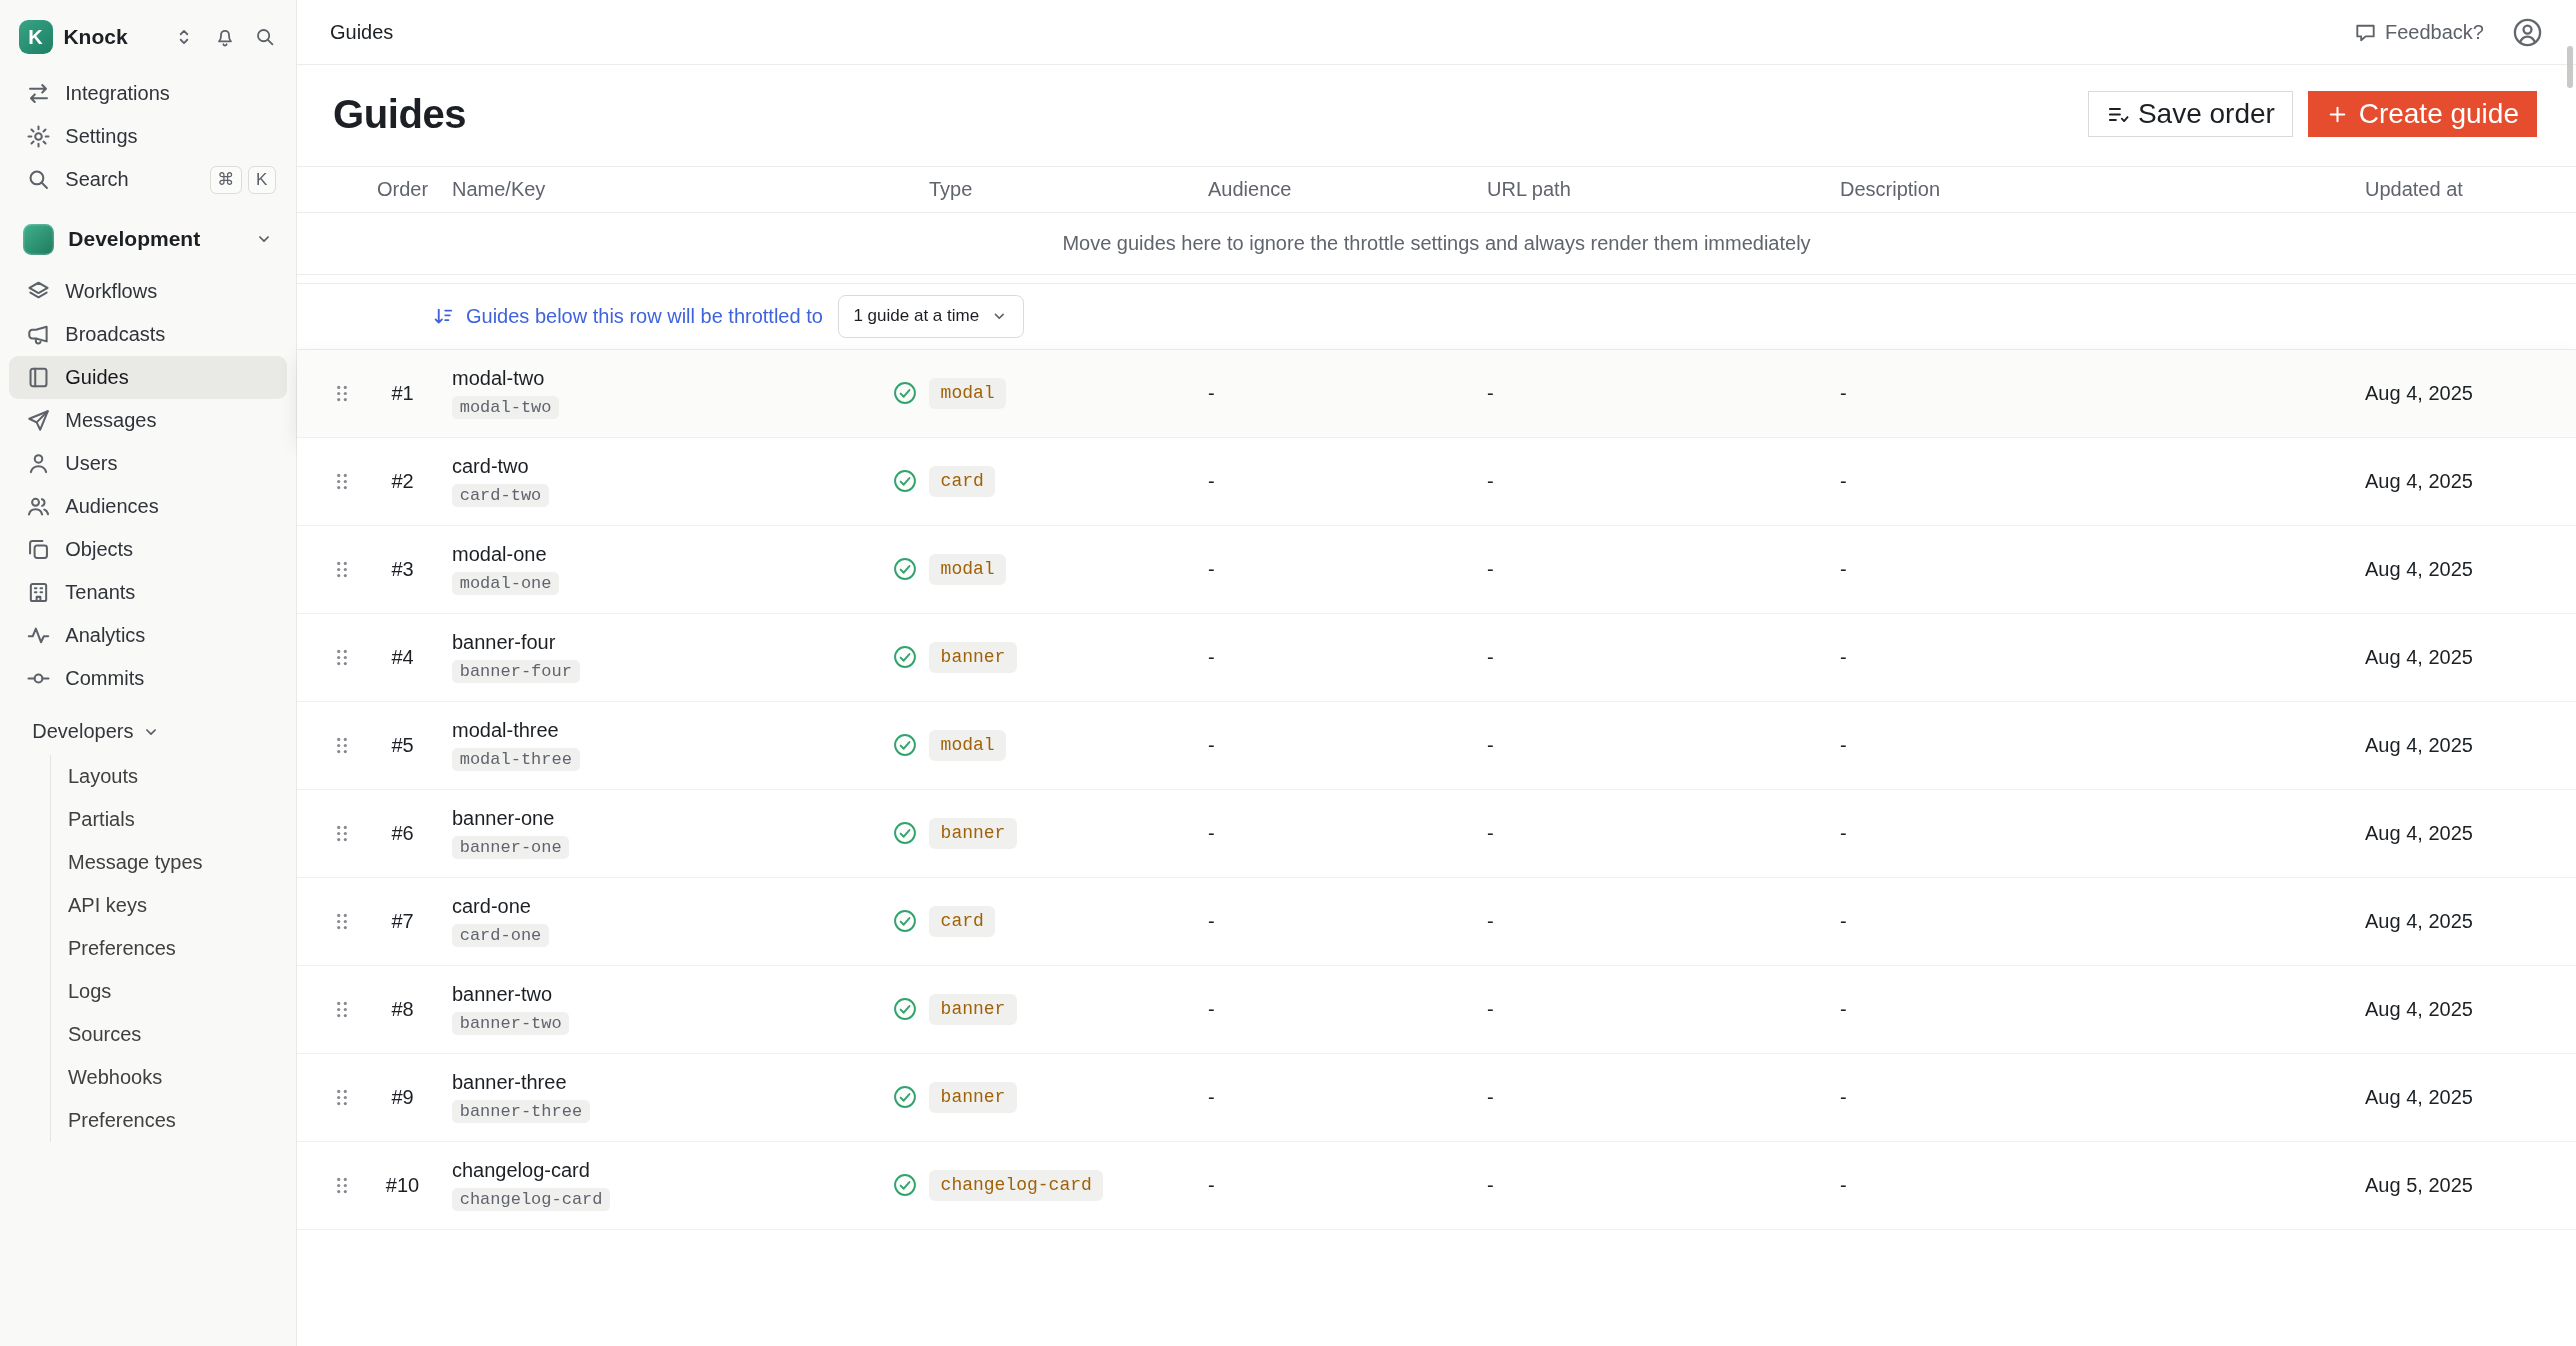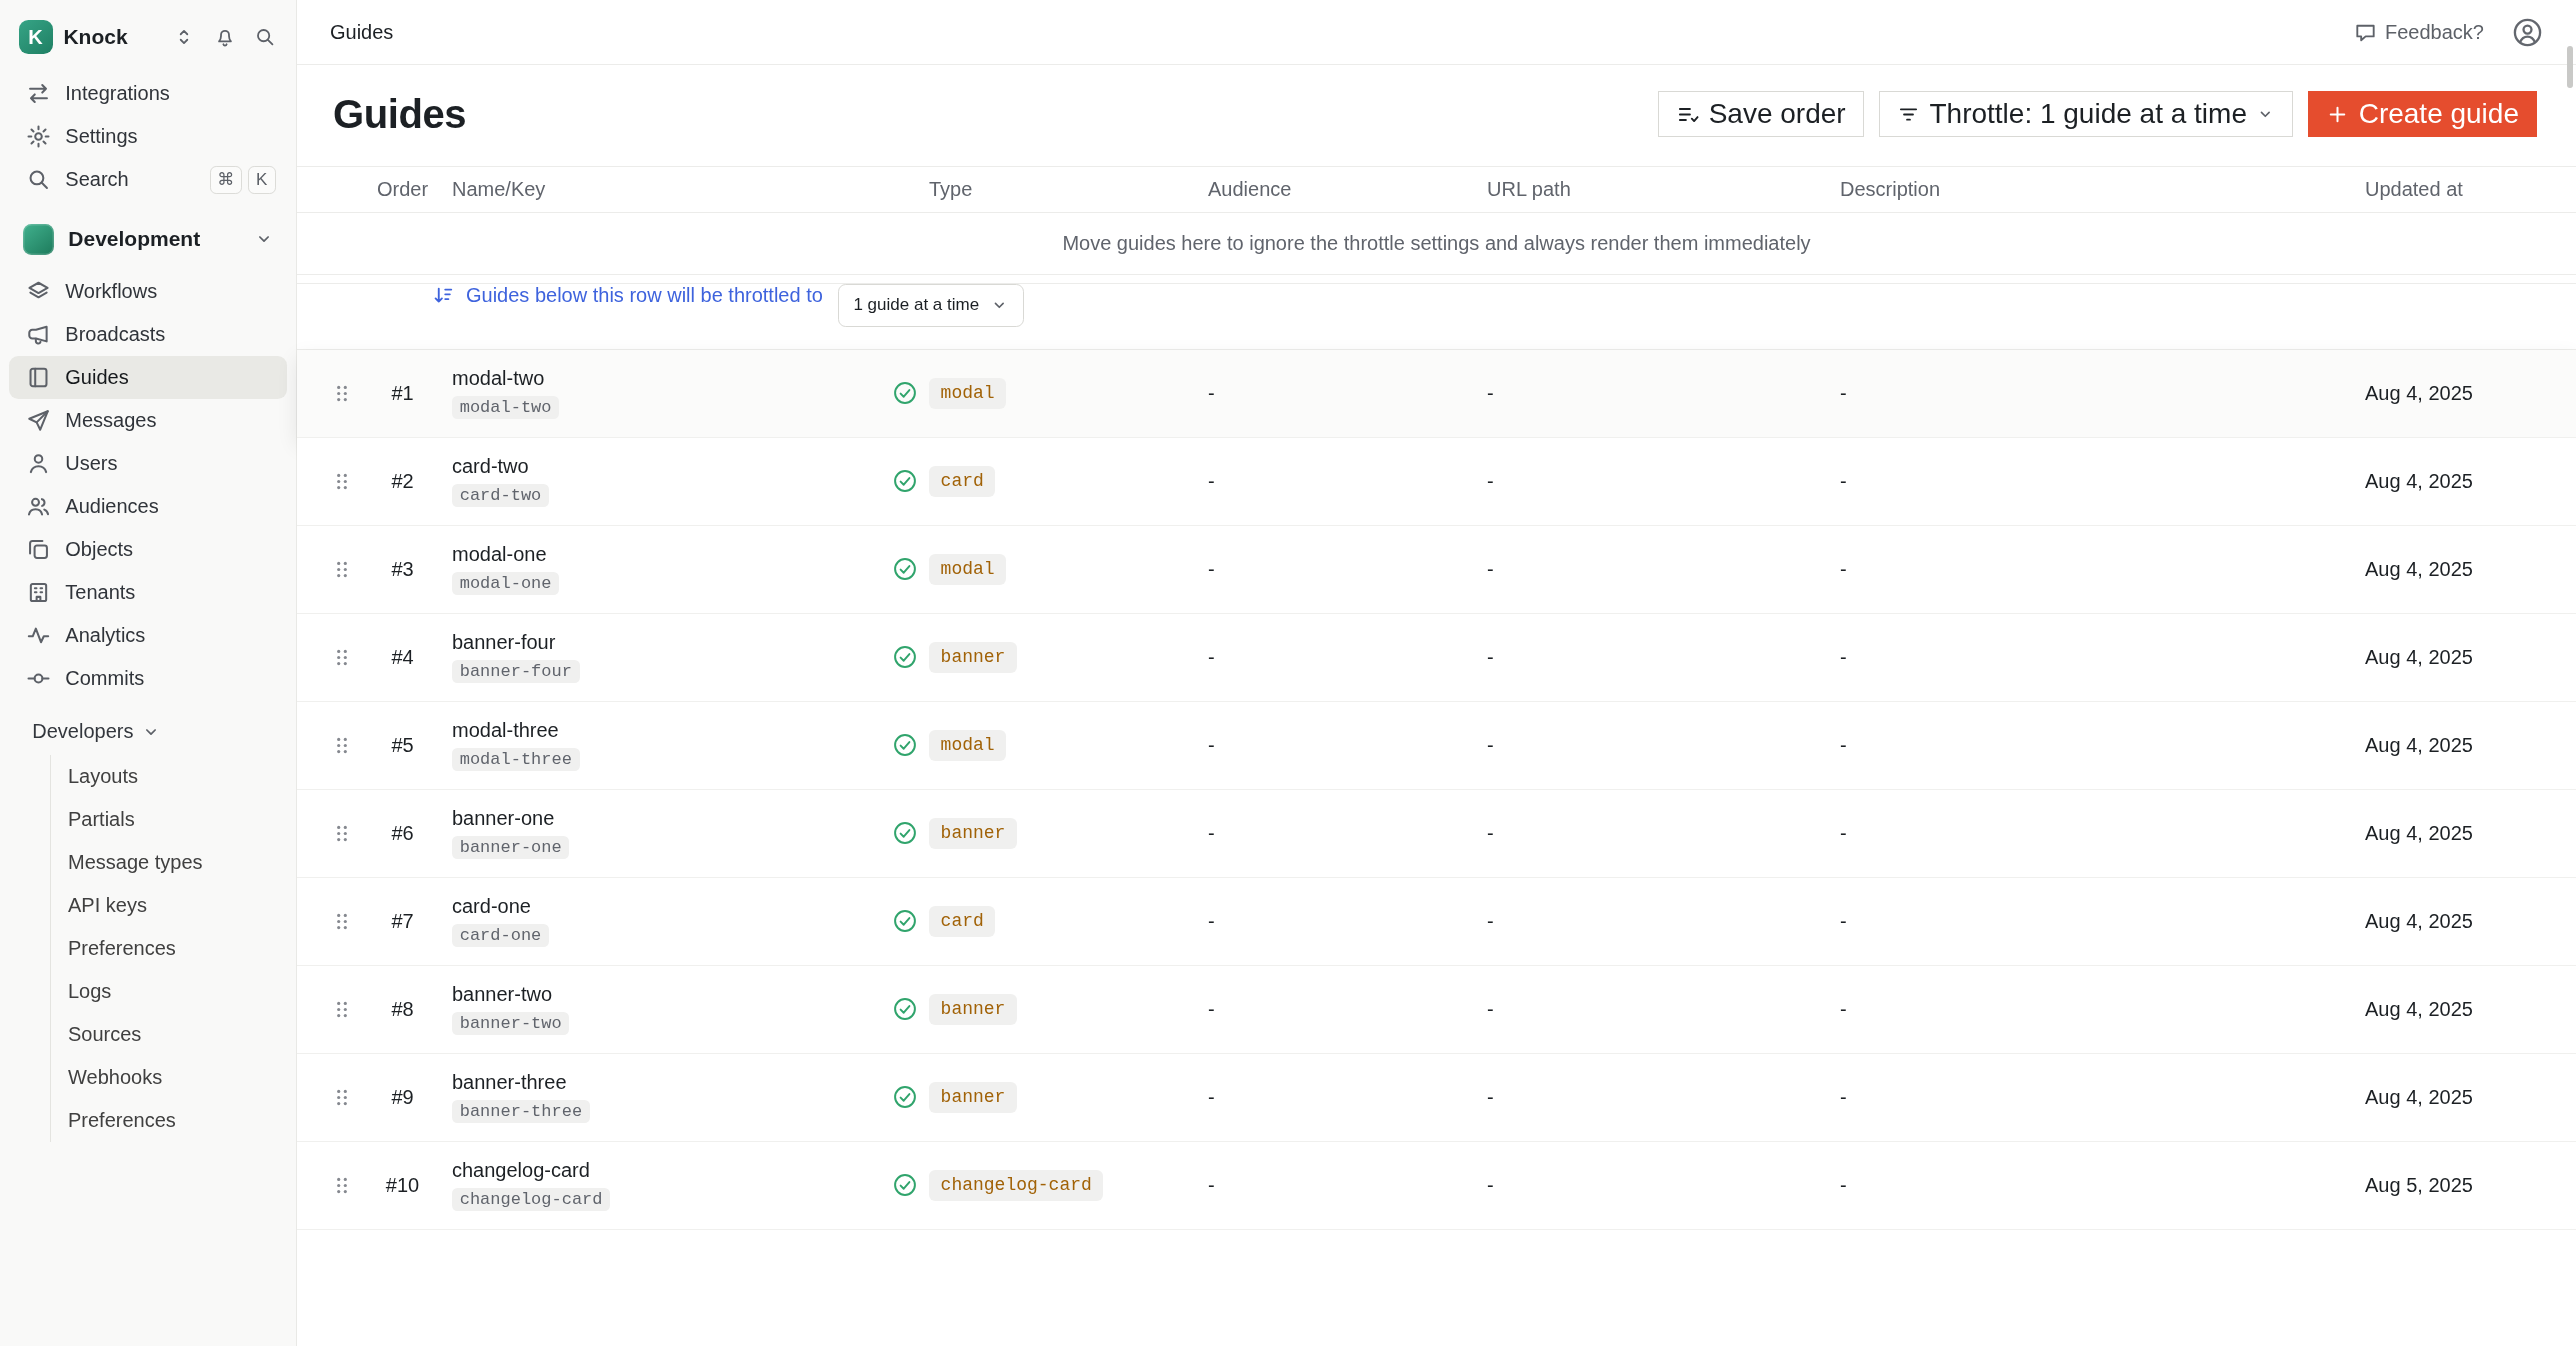--- a/index.html
+++ b/index.html
@@ -86,21 +86,21 @@
   .thead, .trow {
     display:grid;
     grid-template-columns:22px 99px 440px 37px 279px 279px 353px 525px 1fr;
     padding-left:34px; align-items:center;
   }
   .thead { height:47px; border-top:1.5px solid #ececea; border-bottom:1.5px solid #ececea; color:#60646c; font-size:20px; }
   .th-order { text-align:center; }
 
   .notice-row { height:62px; display:flex; align-items:center; justify-content:center; font-size:20px; color:#60646c; border-bottom:1.5px solid #ececea; }
   .spacer-gap { height:7.7px; }
-  .divider-row { height:67px; display:flex; align-items:flex-start; border-top:1.5px solid #ececea; border-bottom:1.5px solid #ececea; padding-left:135px; gap:4.6px; }
+  .divider-row { height:67px; display:flex; align-items:center; border-top:1.5px solid #ececea; border-bottom:1.5px solid #ececea; padding-left:135px; gap:4.6px; }
   .divider-link { display:flex; align-items:center; gap:11px; color:#3e63dd; font-size:20px; text-decoration:none; cursor:pointer; }
   .divider-link svg { width:23px; height:23px; flex:none; }
   .mini-select {
     display:flex; align-items:center; gap:11px; height:43px; padding:0 14px;
     border:1.5px solid #d9d9d5; border-radius:7.7px; background:#fff;
     font-size:17px; color:#1c2024; margin-left:11px; font-family:inherit; cursor:pointer;
   }
   .mini-select .chev { display:flex; color:#5d6168; }
   .mini-select .chev svg { width:18.6px; height:18.6px; }
 
@@ -357,31 +357,20 @@
     <div class="page-head">
       <h1 class="page-title">Guides</h1>
       <div class="actions">
         <button class="btn">
           <svg viewBox="0 0 16 16" fill="none" stroke="currentColor" stroke-width="1.3" stroke-linecap="round" stroke-linejoin="round">
               <path d="M2.7 4.2h7M2.7 8h7M2.7 11.8h4.2"></path>
               <path d="M11 10.9l1.6 1.7 2.4-2.8"></path>
             </svg>
           <span>Save order</span>
         </button>
-        <button class="btn">
-          <svg viewBox="0 0 16 16" fill="none" stroke="currentColor" stroke-width="1.3" stroke-linecap="round" stroke-linejoin="round">
-              <path d="M2.7 4.4h10.6M4.9 8h6.2M7 11.6h2"></path>
-            </svg>
-          <span>Throttle: 1 guide at a time</span>
-          <span class="chev">
-            <svg viewBox="0 0 16 16" fill="none" stroke="currentColor" stroke-width="1.4" stroke-linecap="round" stroke-linejoin="round">
-                <path d="M4.7 6.4L8 9.7l3.3-3.3"></path>
-              </svg>
-          </span>
-        </button>
         <button class="btn btn-primary">
           <svg viewBox="0 0 16 16" fill="none" stroke="currentColor" stroke-width="1.4" stroke-linecap="round" stroke-linejoin="round">
               <path d="M8 3.3v9.4M3.3 8h9.4"></path>
             </svg>
           <span>Create guide</span>
         </button>
       </div>
     </div>
 
     <div class="table">

